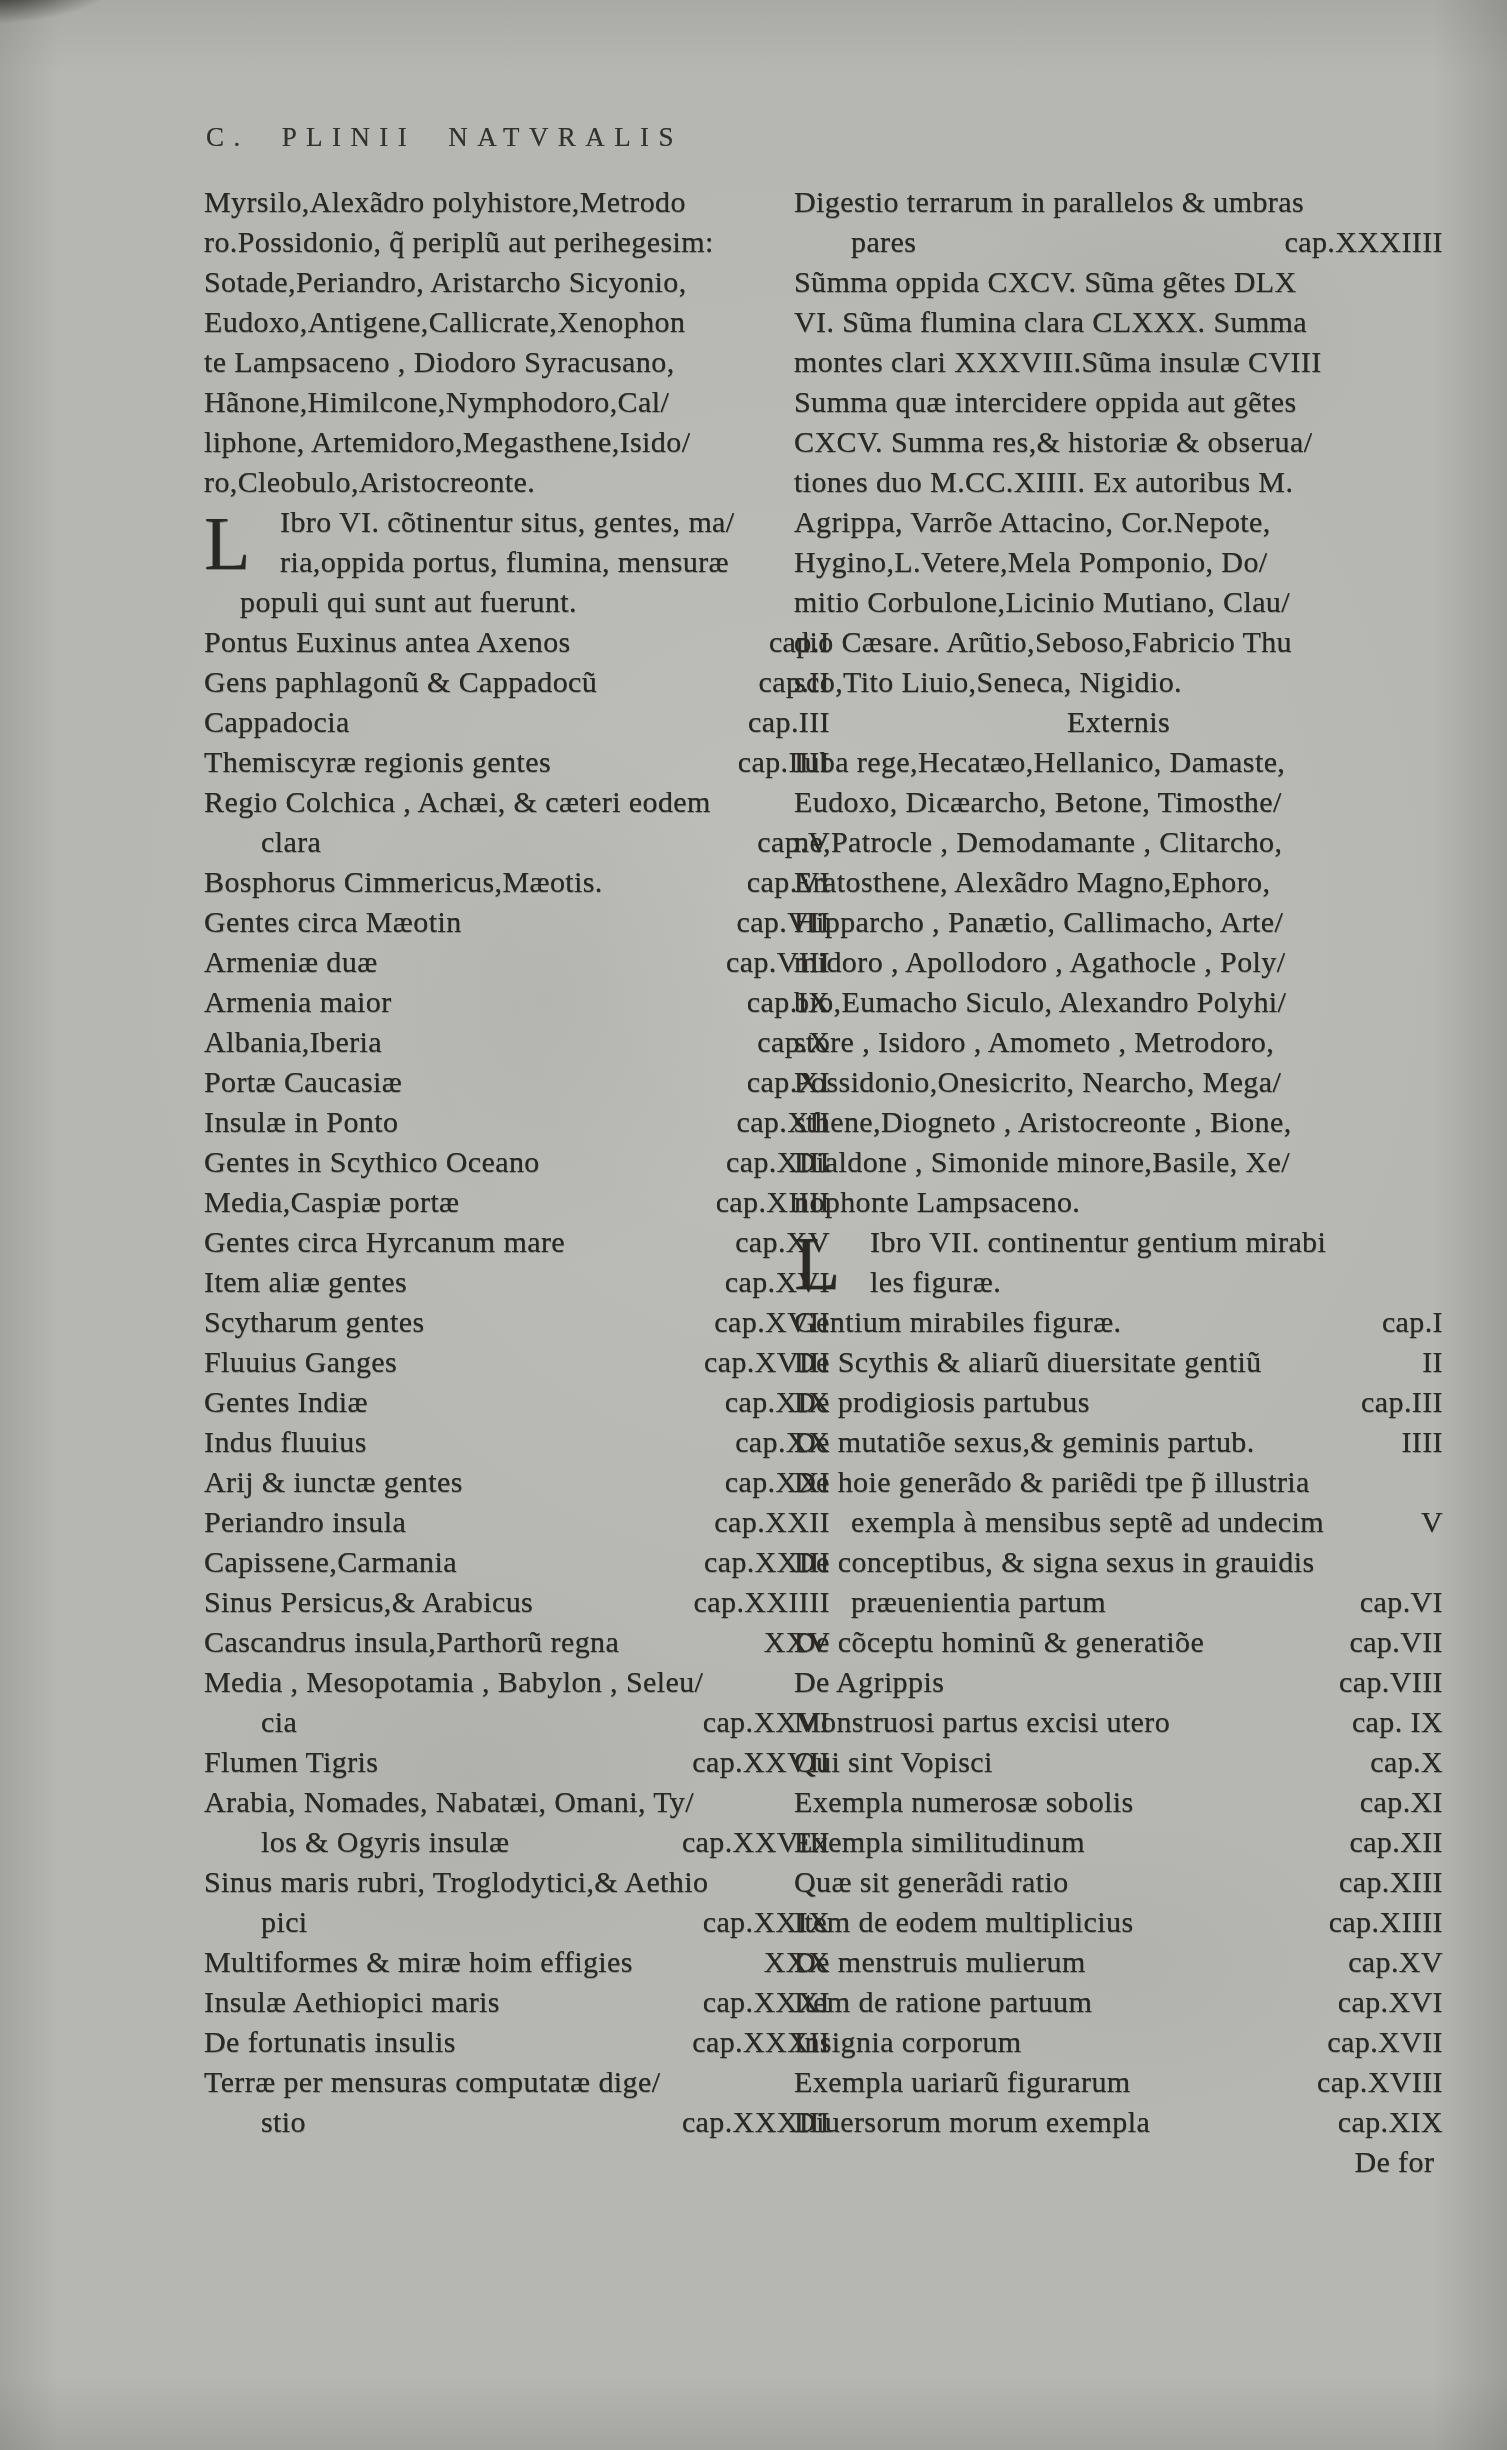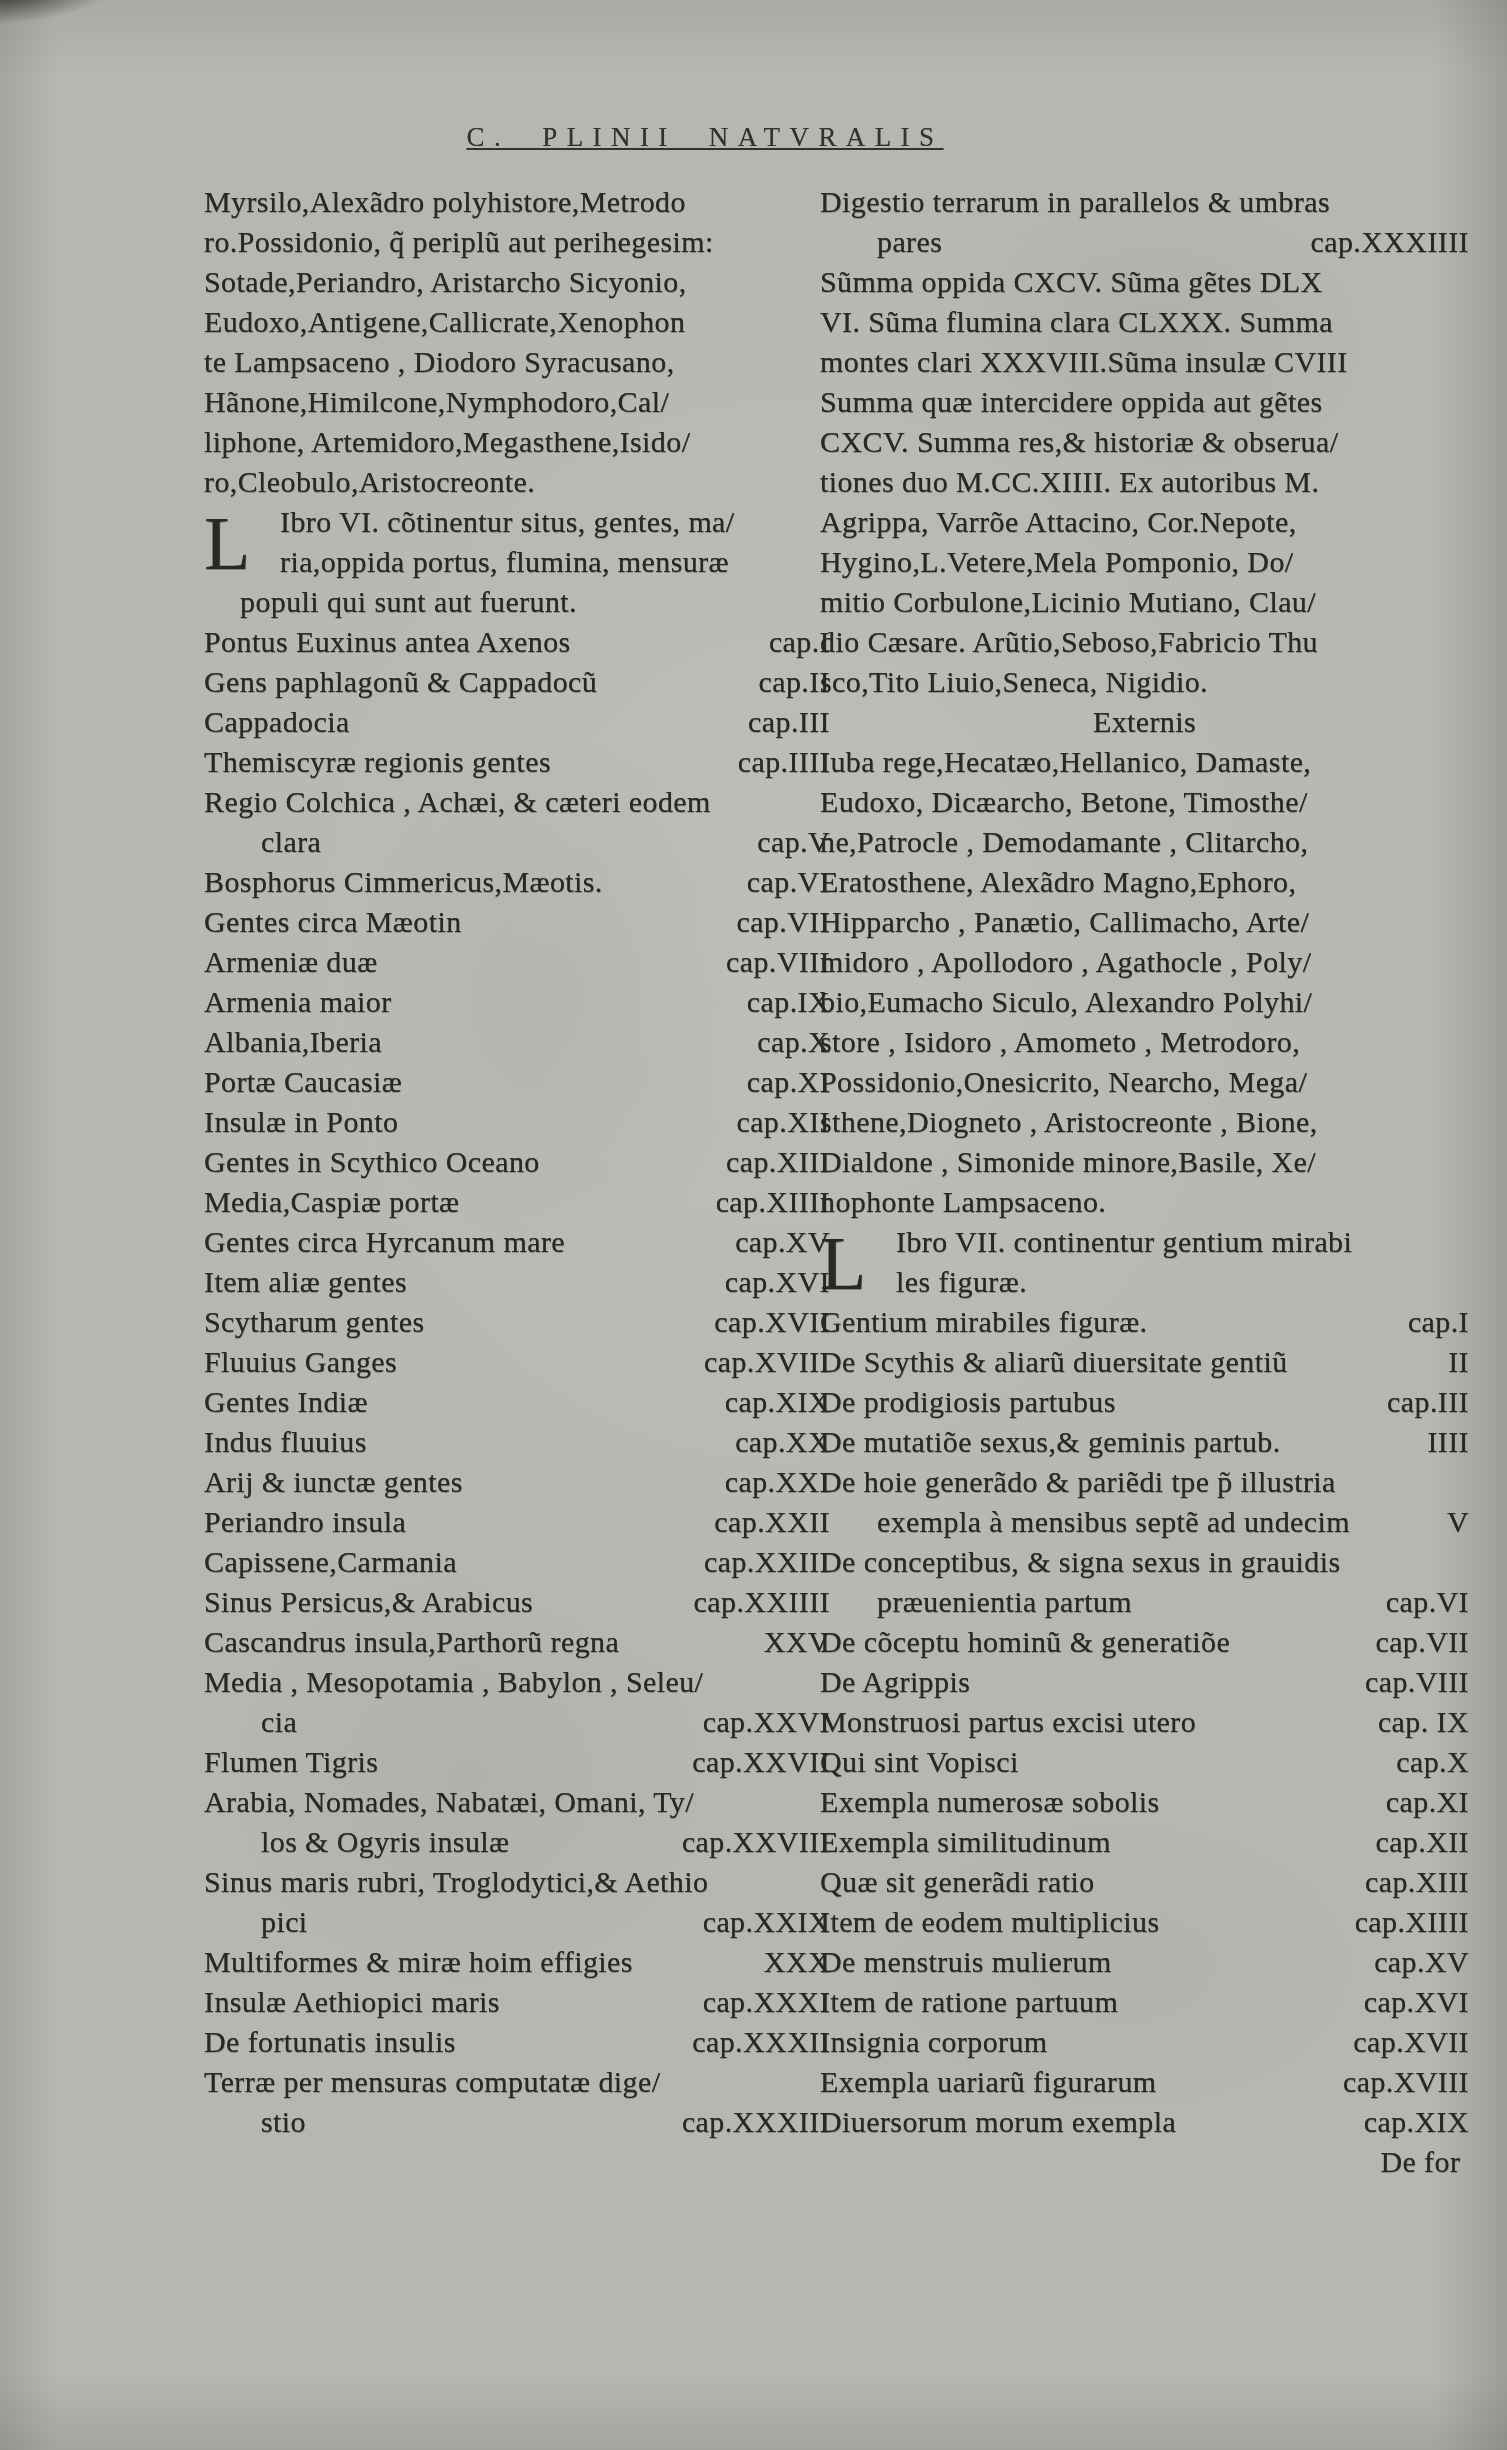--- a/index.html
+++ b/index.html
@@ -20,30 +20,29 @@
     background:radial-gradient(ellipse at 20% 10%, rgba(20,20,18,0.8), rgba(20,20,18,0) 70%);
     transform:rotate(-4deg);}
   .stain{position:absolute;border-radius:50%;pointer-events:none;}
   .stain.s1{left:325px;top:718px;width:437px;height:562px;background:radial-gradient(ellipse, rgba(60,60,55,0.05), rgba(60,60,55,0) 70%);}
   .stain.s2{left:936px;top:187px;width:437px;height:312px;background:radial-gradient(ellipse, rgba(60,60,55,0.06), rgba(60,60,55,0) 70%);}
   .stain.s3{left:218px;top:1560px;width:499px;height:437px;background:radial-gradient(ellipse, rgba(70,70,62,0.05), rgba(70,70,62,0) 70%);}
   .stain.s4{left:874px;top:1810px;width:499px;height:312px;background:radial-gradient(ellipse, rgba(70,70,62,0.04), rgba(70,70,62,0) 70%);}
 
   .running-title{
     position:absolute;left:206px;top:122px;width:998px;
-    text-align:center;
+    text-align:left;
     font-size:27px;letter-spacing:9.4px;word-spacing:16px;
     color:#34322c;
     text-shadow:0 0 0.6px rgba(40,38,30,0.6);
     white-space:nowrap;
-    text-decoration:underline;
   }
   .col{position:absolute;top:182px;}
   .col.left{left:204px;width:626px;}
-  .col.right{left:820px;width:649px;}
+  .col.right{left:794px;width:649px;}
   .line{
     position:relative;
     height:40px;line-height:40px;
     font-size:30px;
     letter-spacing:0.4px;
     white-space:nowrap;
     text-shadow:0.4px 0.6px 0.4px rgba(38,36,28,0.30), 0 0 0.4px rgba(38,36,28,0.55);
   }
   .line.entry{display:flex;justify-content:space-between;}
   .line .c{padding-left:12.5px;}

